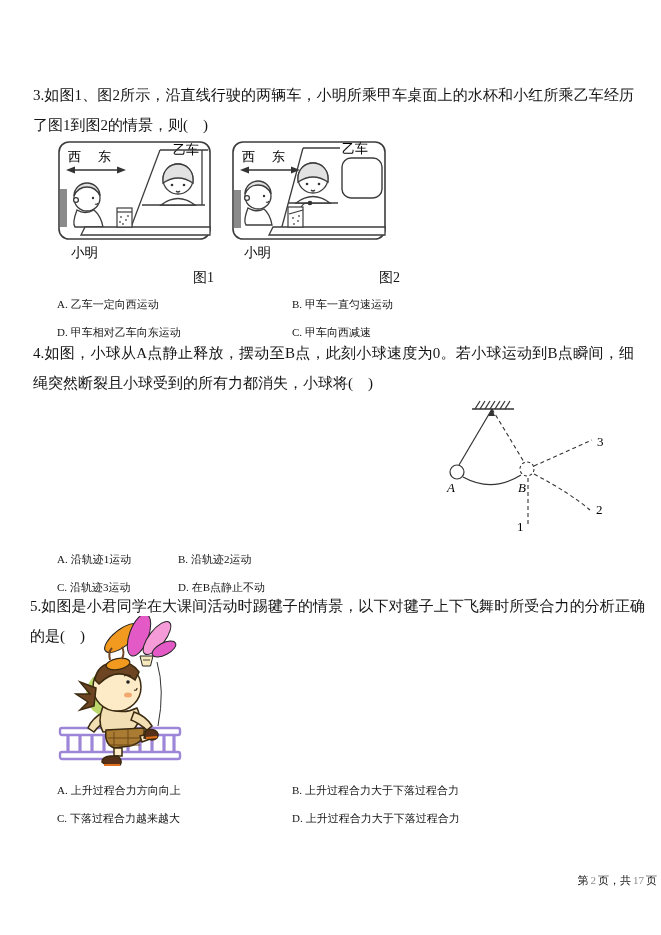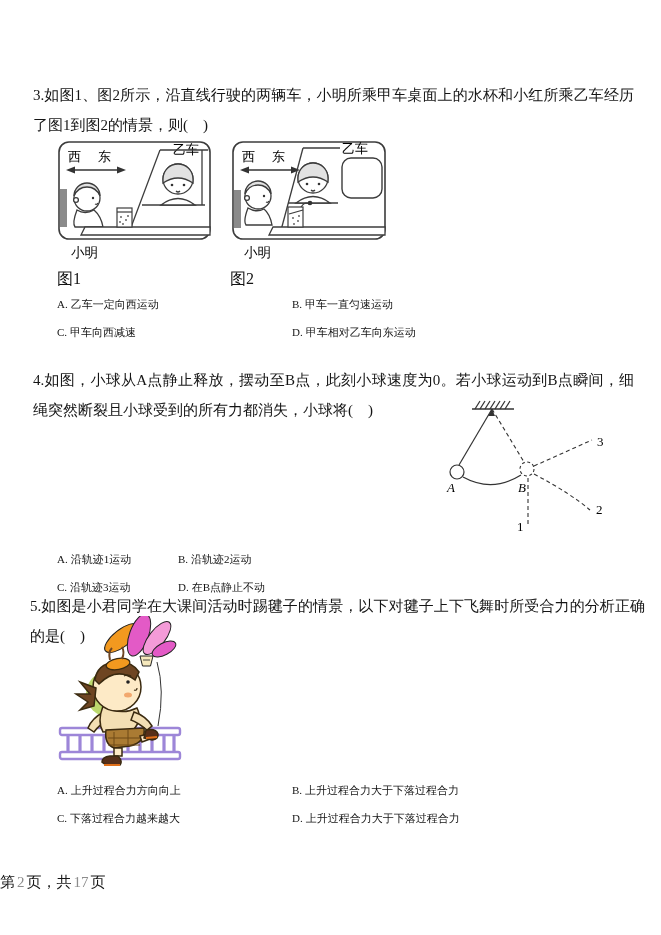--- a/index.html
+++ b/index.html
@@ -1,33 +1,33 @@
 <!DOCTYPE html>
 <html><head>
 <meta charset="utf-8">
 <style>
   html,body{margin:0;padding:0;background:#fff;}
   .page{position:relative;width:661px;height:935px;background:#fff;overflow:hidden;
         font-family:"Liberation Serif","DejaVu Serif",serif;color:#141414;padding-left:28px;}
   .qtext{position:absolute;margin:0;font-size:15px;line-height:30px;width:601px;text-align:justify;}
   #q3-text{left:33px;top:80px;}
-  #q4-text{left:33px;top:338px;margin-top:27px;}
+  #q4-text{left:33px;top:338px;}
   #q5-text{left:30px;top:591px;width:615px;}
   .opts{position:absolute;display:grid;row-gap:10px;font-size:11px;line-height:18px;}
   #q3-opts{left:57px;top:295px;grid-template-columns:235px auto;width:560px;}
   #q4-opts{left:57px;top:542px;grid-template-columns:121px auto;width:340px;margin-top:8px;}
   #q5-opts{left:57px;top:781px;grid-template-columns:235px auto;width:560px;}
   .opt-key{margin-right:3px;}
   .figblock{position:absolute;}
   #fig1-block{left:57px;top:139px;width:157px;}
   #fig2-block{left:230px;top:139px;width:170px;}
-  .caption{text-align:left;font-size:16px;margin-top:2px;}
+  .caption{text-align:right;font-size:14px;margin-top:2px;}
   #pendulum-block{position:absolute;left:430px;top:396px;}
   #kicker-block{position:absolute;left:58px;top:616px;}
-  .footer{position:absolute;left:0;top:873px;width:657px;text-align:left;font-size:15px;}
+  .footer{position:absolute;left:0;top:873px;width:657px;text-align:right;font-size:11px;}
   .footer .num{color:#8c8c8c;padding:0 2px;}
   svg text{font-family:"Liberation Serif","DejaVu Serif",serif;}
 </style>
 </head>
 <body>
 
 <div class="page">
 
   <p class="qtext" id="q3-text"><span>3.</span><span>如图1、图2所示，沿直线行驶的两辆车，小明所乘甲车桌面上的水杯和小红所乘乙车经历了图1到图2的情景，则(　)</span></p>
 
@@ -126,22 +126,22 @@
         <circle cx="80" cy="64" r="2.3" fill="#333" stroke="none"></circle>
       </g>
       <text x="14" y="118" font-size="13.5">小明</text>
     </svg>
     <div class="caption">图2</div>
   </div>
 
   <div class="opts" id="q3-opts">
     <div><span class="opt-key">A.</span><span>乙车一定向西运动</span></div>
     <div><span class="opt-key">B.</span><span>甲车一直匀速运动</span></div>
+    <div><span class="opt-key">D.</span><span>甲车相对乙车向东运动</span></div>
     <div><span class="opt-key">C.</span><span>甲车向西减速</span></div>
-    <div><span class="opt-key">D.</span><span>甲车相对乙车向东运动</span></div>
   </div>
 
   <p class="qtext" id="q4-text"><span>4.</span><span>如图，小球从A点静止释放，摆动至B点，此刻小球速度为0。若小球运动到B点瞬间，细绳突然断裂且小球受到的所有力都消失，小球将(　)</span></p>
 
   <div id="pendulum-block">
     <svg width="212" height="142" viewBox="0 0 212 142">
       <g stroke="#333" stroke-width="1.2">
         <line x1="42" y1="13" x2="84" y2="13" stroke-width="1.6"></line>
         <line x1="45" y1="13" x2="50" y2="5"></line>
           <line x1="50" y1="13" x2="55" y2="5"></line>

